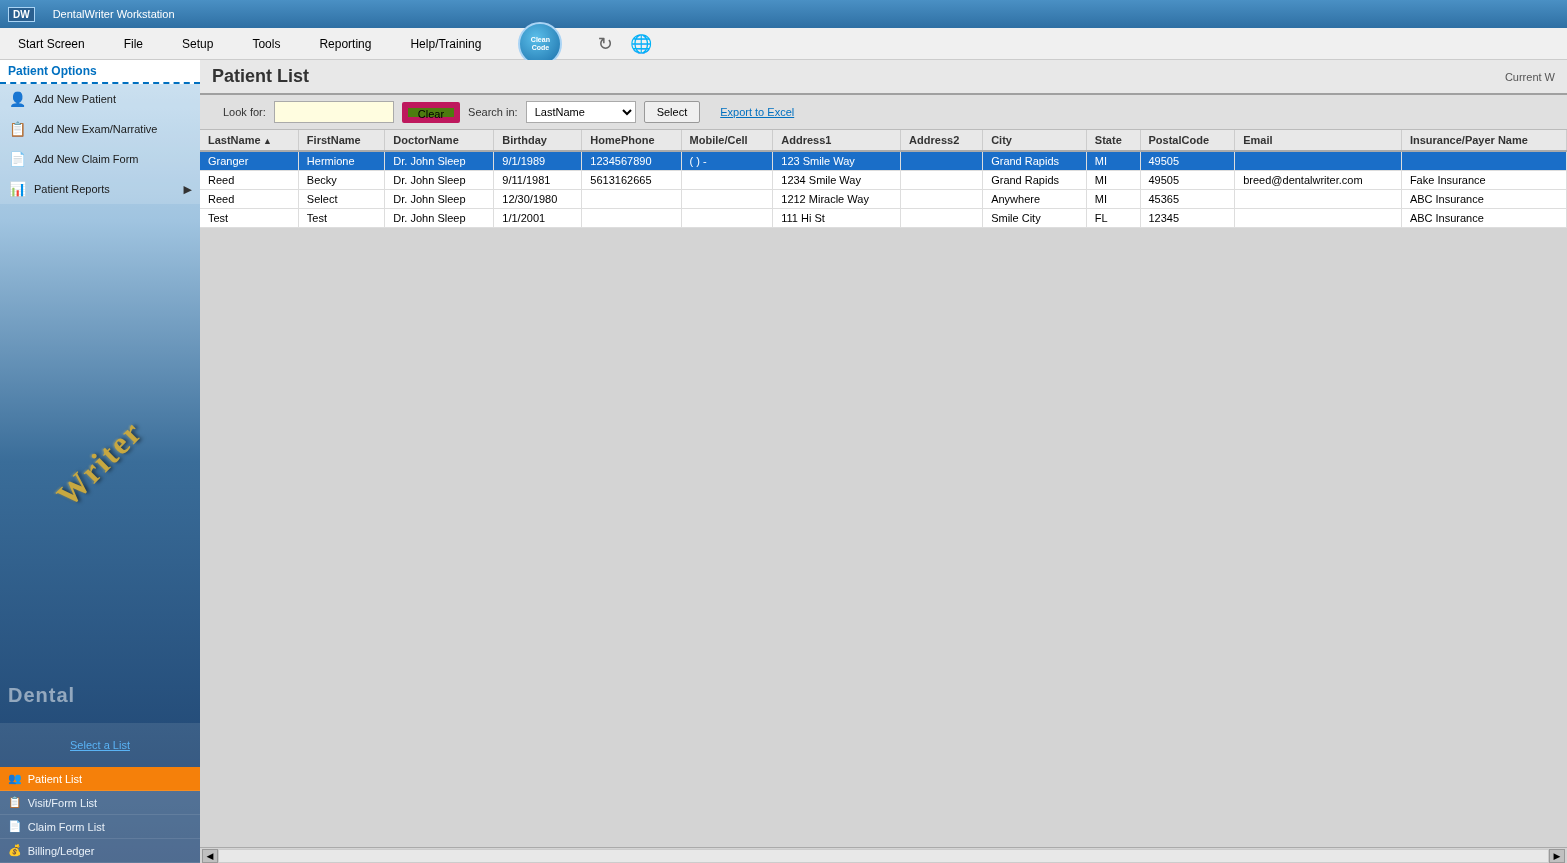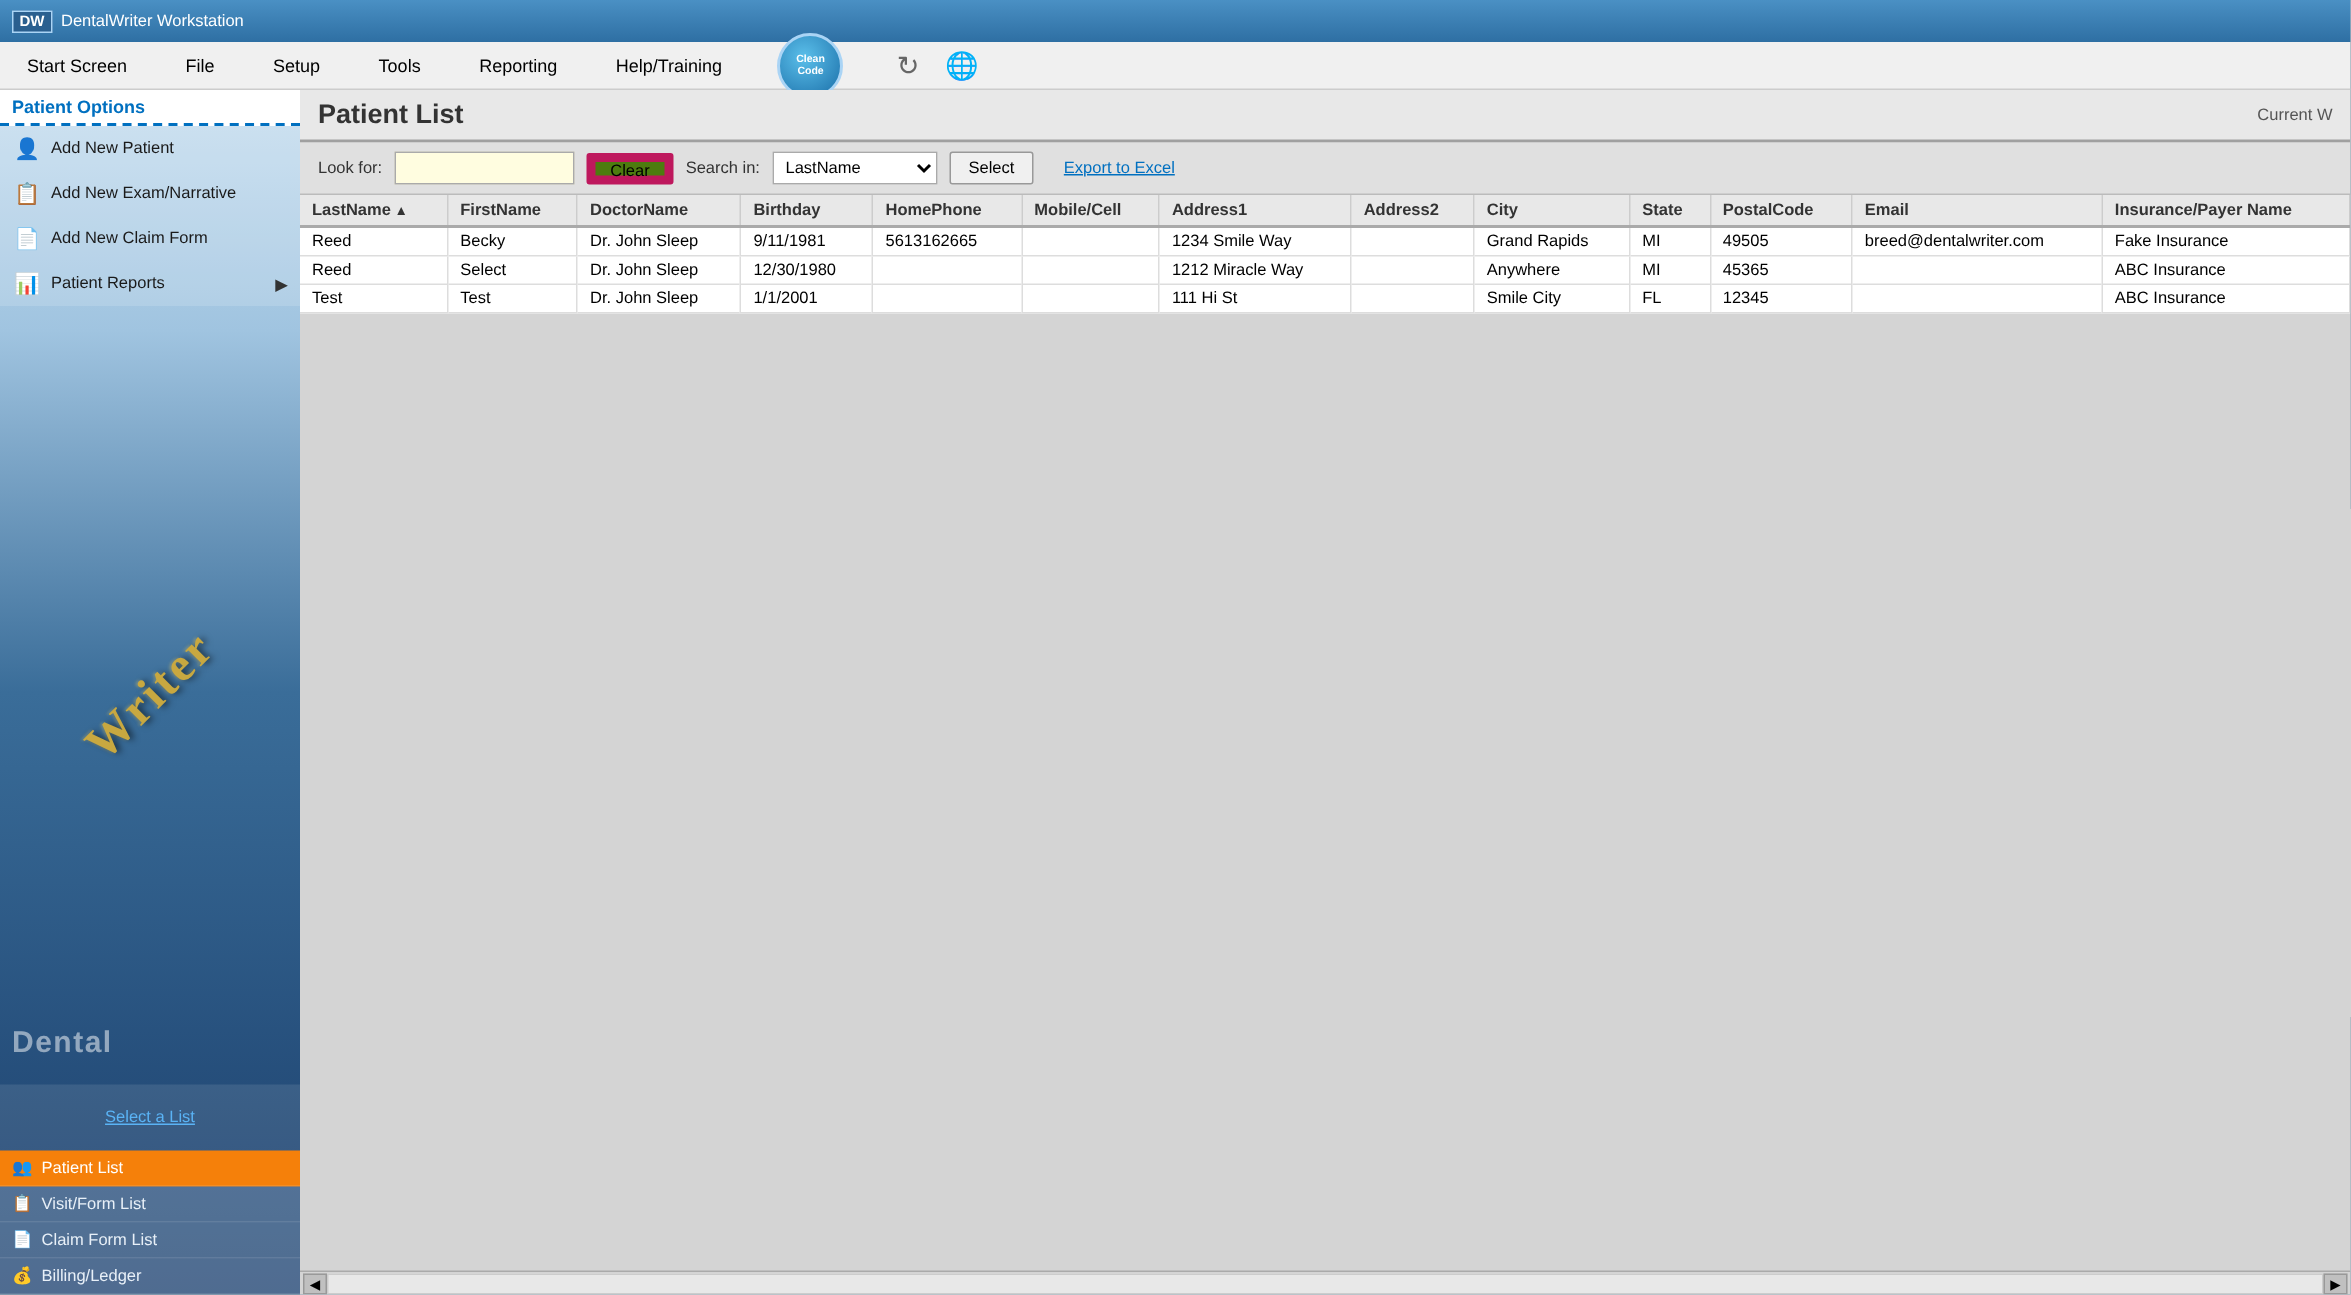--- a/index.html
+++ b/index.html
@@ -14,21 +14,21 @@
       padding: 0 8px;
       color: white;
       font-size: 11px;
     }
     #title-bar .dw-logo {
       background: #2a5f8f;
       color: white;
       font-weight: bold;
       font-size: 10px;
       padding: 1px 4px;
-      margin-right: 6px;
+      margin-right: 18px;
       border: 1px solid #aad4f5;
     }
 
     
     #menu-bar {
       background: #f0f0f0;
       height: 32px;
       display: flex;
       align-items: center;
       padding: 0 8px;
@@ -196,21 +196,21 @@
       color: #333;
     }
     .current-w-label {
       font-size: 11px;
       color: #555;
     }
 
     
     .search-bar {
       background: #e0e0e0;
-      padding: 6px 12px;
+      padding: 6px 23px;
       display: flex;
       align-items: center;
       gap: 8px;
       border-bottom: 1px solid #bbb;
     }
     .search-label { font-size: 11px; color: #333; }
     .search-input {
       width: 120px;
       height: 22px;
       border: 1px solid #aaa;
@@ -440,20 +440,35 @@
             <th>Address1</th>
             <th>Address2</th>
             <th>City</th>
             <th>State</th>
             <th>PostalCode</th>
             <th>Email</th>
             <th>Insurance/Payer Name</th>
           </tr>
         </thead>
         <tbody id="patient-table-body">
+        <tr class="selected">
+              <td>Granger</td>
+              <td>Hermione</td>
+              <td>Dr. John Sleep</td>
+              <td>9/1/1989</td>
+              <td>1234567890</td>
+              <td>( )  -</td>
+              <td>123 Smile Way</td>
+              <td></td>
+              <td>Grand Rapids</td>
+              <td>MI</td>
+              <td>49505</td>
+              <td></td>
+              <td></td>
+            </tr>
             <tr>
               <td>Reed</td>
               <td>Becky</td>
               <td>Dr. John Sleep</td>
               <td>9/11/1981</td>
               <td>5613162665</td>
               <td></td>
               <td>1234 Smile Way</td>
               <td></td>
               <td>Grand Rapids</td>

